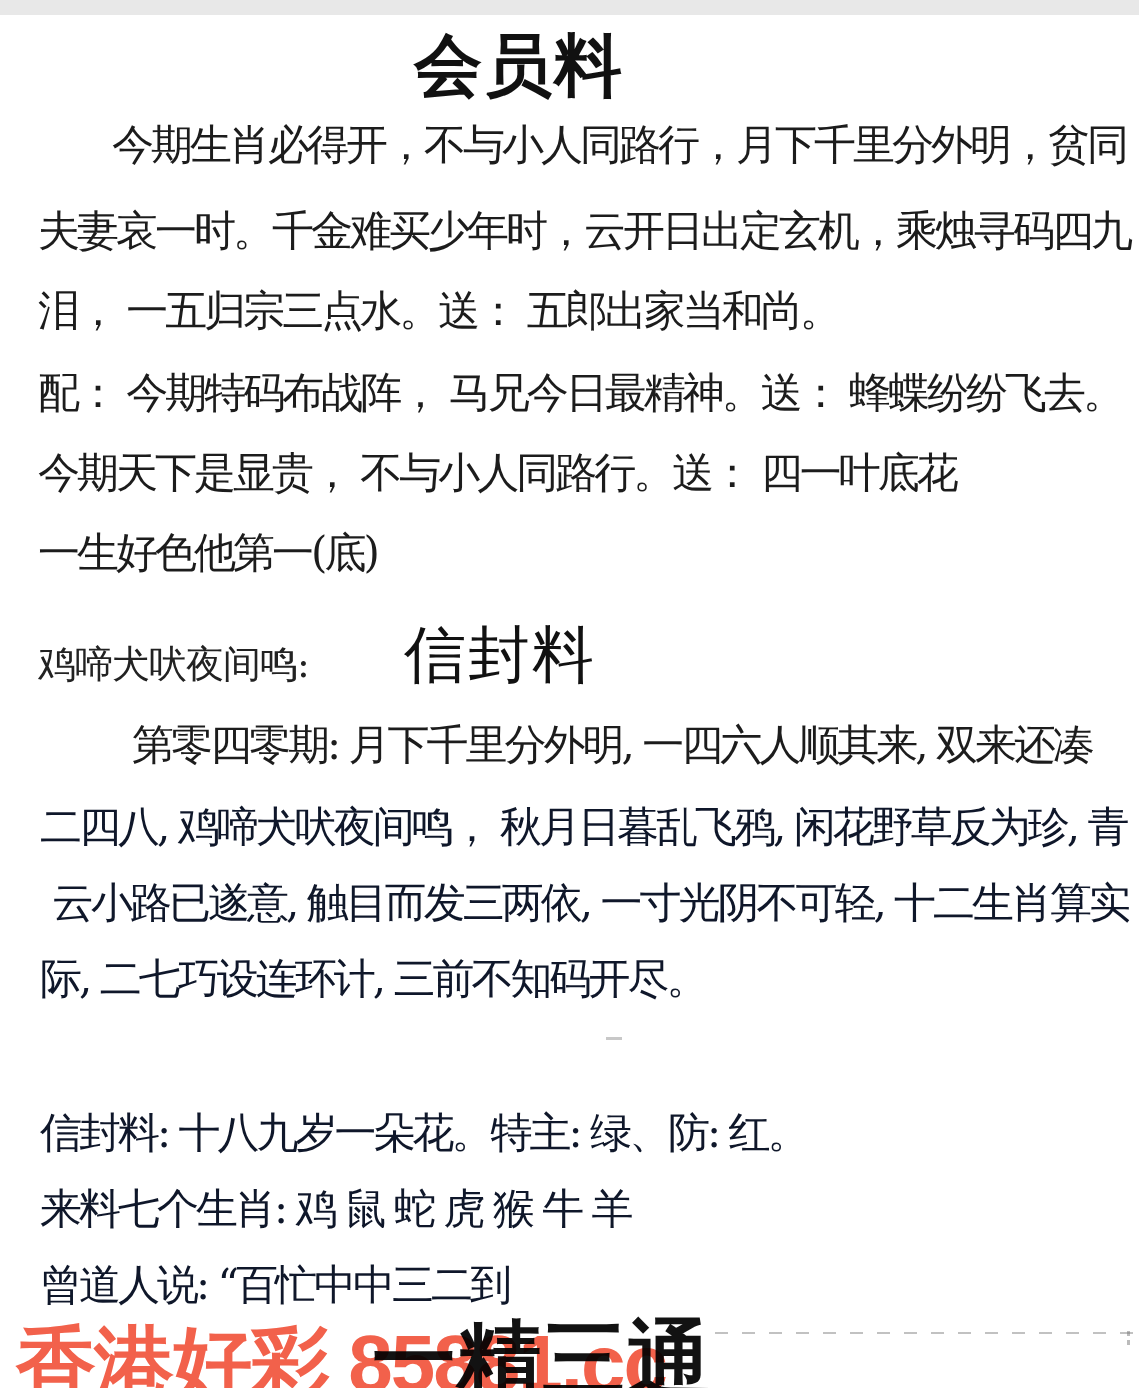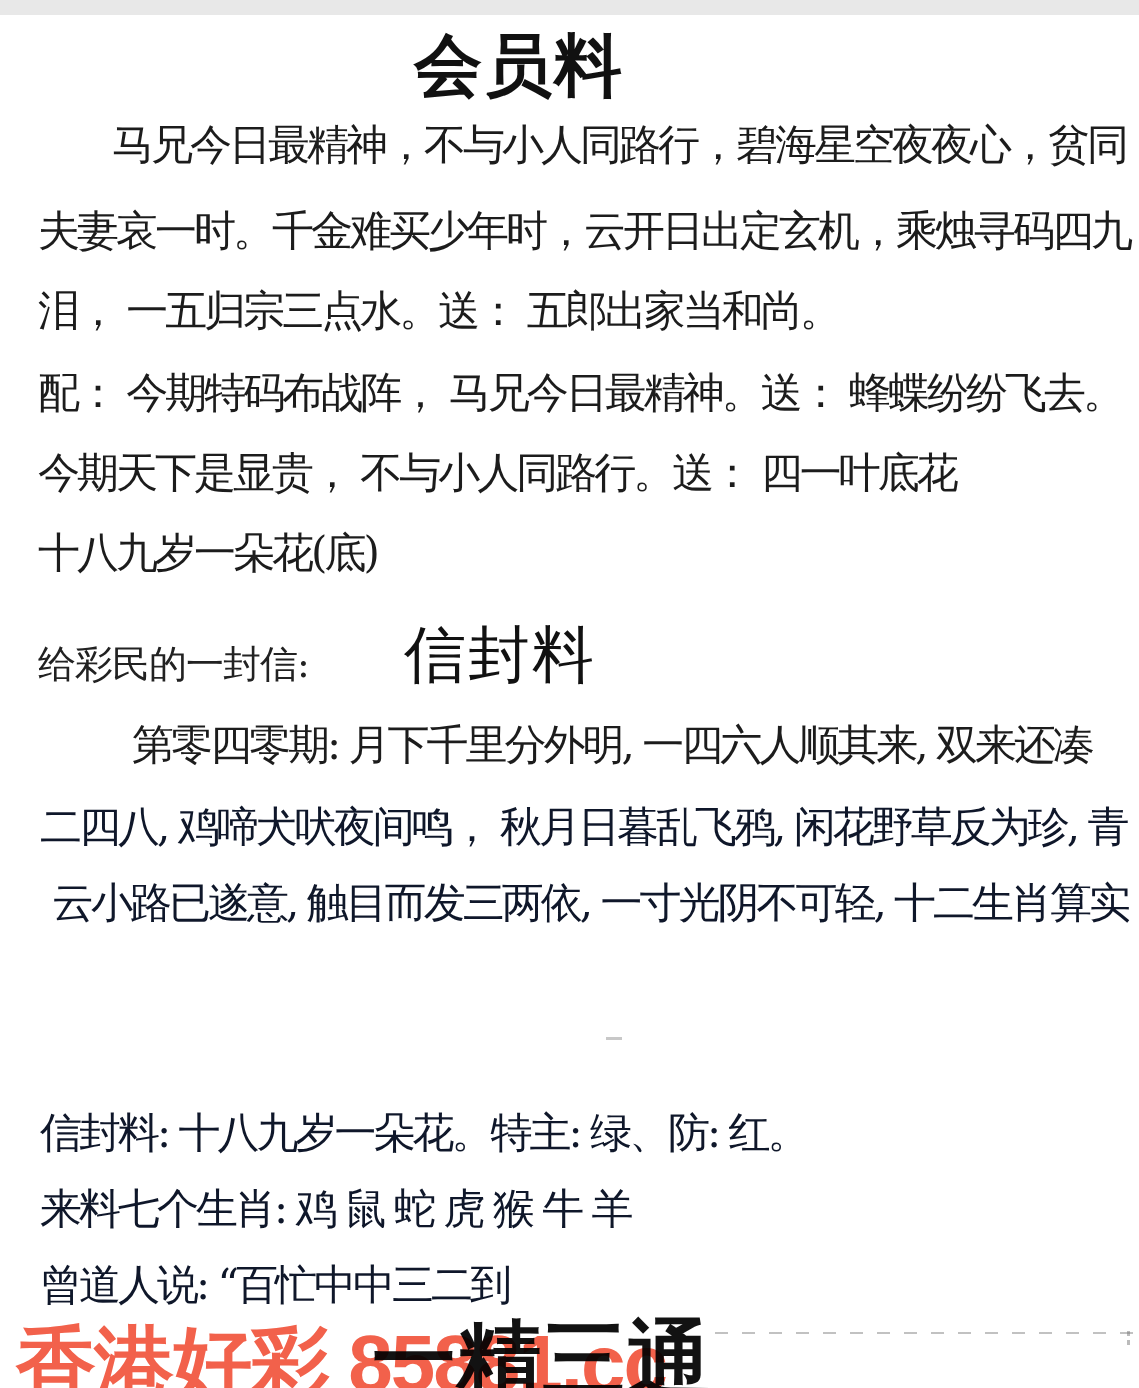--- a/index.html
+++ b/index.html
@@ -48,42 +48,43 @@
     background:repeating-linear-gradient(180deg,#777 0 5px,transparent 5px 9px);
   }
 </style>
 </head>
 <body>
 
 <div class="page">
 
   <div class="abs h1" style="top:6px;left:414px">会员料</div>
 
-  <div class="abs body" style="top:102px;left:112px">马兄今日最精神，不与小人同路行，碧海星空夜夜心，贫同</div>
+  <div class="abs body" style="top:102px;left:112px">今期生肖必得开，不与小人同路行，月下千里分外明，贫同</div>
 
   <div class="abs body" style="top:188px;left:38px">夫妻哀一时。千金难买少年时，云开日出定玄机，乘烛寻码四九</div>
 
   <div class="abs body" style="top:350px;left:38px">配： 今期特码布战阵， 马兄今日最精神。送： 蜂蝶纷纷飞去。</div>
 
   <div class="abs body" style="top:268px;left:38px">泪， 一五归宗三点水。送： 五郎出家当和尚。</div>
 
   <div class="abs body" style="top:430px;left:38px">今期天下是显贵， 不与小人同路行。送： 四一叶底花</div>
 
-  <div class="abs body" style="top:510px;left:38px">十八九岁一朵花(底)</div>
+  <div class="abs body" style="top:510px;left:38px">一生好色他第一(底)</div>
 
-  <div class="abs label2" style="top:624px;left:38px">给彩民的一封信:</div>
+  <div class="abs label2" style="top:624px;left:38px">鸡啼犬吠夜间鸣:</div>
 
   <div class="abs h2" style="top:598px;left:404px">信封料</div>
 
   <div class="abs body" style="top:702px;left:132px">第零四零期:  月下千里分外明, 一四六人顺其来, 双来还凑</div>
 
   <div class="abs light" style="top:784px;left:40px">二四八, 鸡啼犬吠夜间鸣，  秋月日暮乱飞鸦, 闲花野草反为珍, 青</div>
 
   <div class="abs light" style="top:860px;left:52px">云小路已遂意, 触目而发三两依, 一寸光阴不可轻, 十二生肖算实</div>
 
+  <div class="abs light" style="top:936px;left:40px">际, 二七巧设连环计, 三前不知码开尽。</div>
 
   <div class="artifact-dash" style="top:1022px;left:606px;width:16px"></div>
 
   <div class="abs light" style="top:1090px;left:40px">信封料:  十八九岁一朵花。特主:  绿、防:  红。</div>
 
   <div class="abs light" style="top:1166px;left:40px">来料七个生肖:  鸡  鼠  蛇  虎  猴  牛  羊</div>
 
   <div class="abs light" style="top:1242px;left:40px">曾道人说: “百忙中中三二到</div>
 
   <div class="abs footer-black" style="top:1288px;left:372px">一精三通</div>

